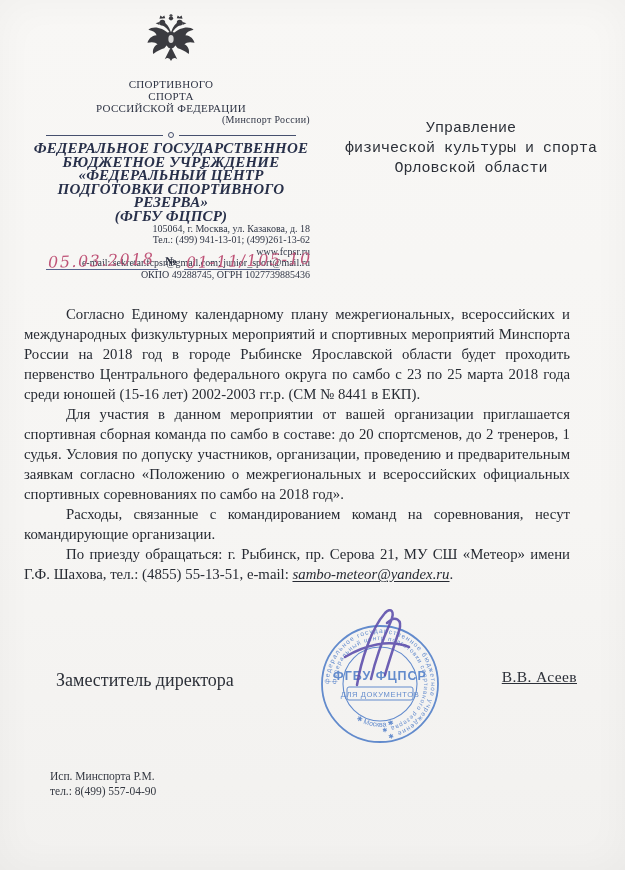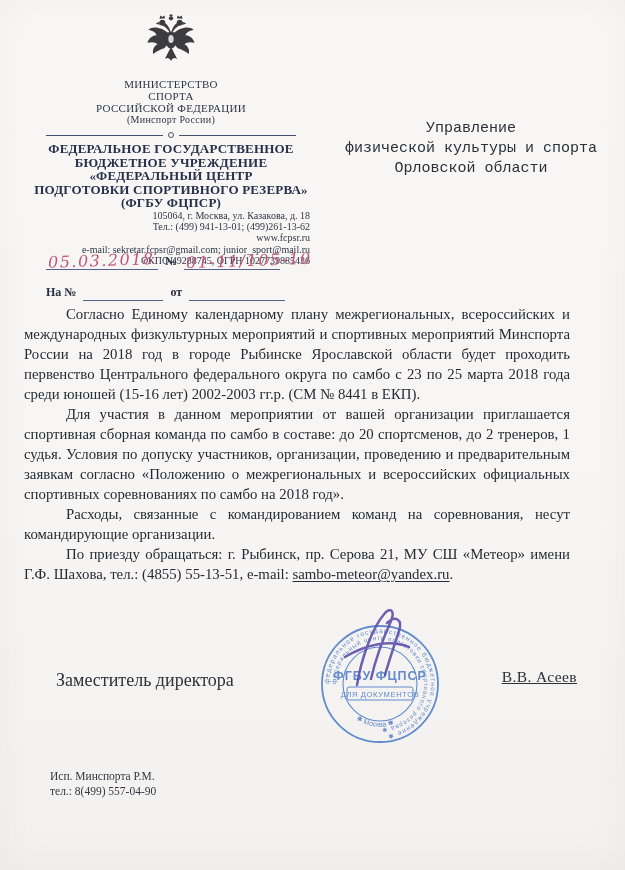--- a/index.html
+++ b/index.html
@@ -7,25 +7,25 @@
     position:relative; width:625px; height:870px; margin:0 auto;
     background:linear-gradient(180deg,#f8f7f5 0%,#f6f5f3 60%,#f2f1ef 100%);
     font-family:"Liberation Serif","DejaVu Serif",serif;
     color:#2c3038; overflow:hidden;
     box-shadow:inset 0 0 40px rgba(0,0,0,0.035);
   }
   
   .col-left { position:absolute; left:32px; top:14px; width:278px; text-align:center; }
   .emblem { height:62px; display:flex; justify-content:center; align-items:flex-start; }
   .ministry { margin-top:2px; font-size:11px; line-height:12px; color:#2f3545; letter-spacing:.3px; }
-  .ministry .small { font-size:10px; }
+  .ministry .small { font-size:10px;text-align:right; }
   .divider { display:flex; align-items:center; gap:5px; margin:6px 14px 4px; }
   .dline { flex:1; height:1px; background:#46506e; }
   .ddot  { width:4px; height:4px; border:1px solid #46506e; border-radius:50%; flex:0 0 auto; }
-  .orgname { font-weight:bold; font-size:13px; line-height:13.5px; color:#28304a; letter-spacing:.2px; }
+  .orgname { font-weight:bold; font-size:15px; line-height:13.5px; color:#28304a; letter-spacing:.2px;font-style:italic; }
   .orgaddr { margin-top:0; font-size:10px; line-height:11.4px; color:#2f3545;text-align:right; }
   
   .refrow { position:absolute; display:flex; align-items:flex-end; font-weight:bold; font-size:12px; color:#2b3040; }
   .refrow1 { left:46px; top:250px; }
   .refrow2 { left:46px; top:281px; }
   .uline { display:inline-block; border-bottom:1.2px solid #55628e; height:19px; position:relative; }
   .u-date { width:112px; }
   .u-num  { width:96px; }
   .u-na   { width:80px; }
   .u-ot   { width:96px; }
@@ -35,21 +35,21 @@
     font-family:"DejaVu Serif",serif; font-style:italic; font-weight:normal;
     font-size:16px; letter-spacing:1.5px; color:#bf5478; transform:rotate(-2deg);
   }
   
   .recipient { position:absolute; left:340px; top:119px; width:262px; text-align:center;
                font-size:15px; line-height:20px; color:#2c3038;font-family:Liberation Mono, monospace; }
   
   .body { position:absolute; left:24px; top:304px; width:546px; font-size:14.8px;
           line-height:20px; text-align:justify; color:#272b33; }
   .body p { margin:0; text-indent:42px; }
-  .email { text-decoration:underline; text-underline-offset:2px; }
+  .email { text-decoration:underline; text-underline-offset:2px;font-style:italic; }
   
   .sig-title { position:absolute; left:56px; top:670px; font-size:18px; color:#2c3038; }
   .sig-name  { position:absolute; right:48px; top:668px; font-size:15.5px; letter-spacing:.4px; color:#2c3038;text-decoration:underline; }
   .stamp    { position:absolute; left:315px; top:619px; opacity:.88; }
   .scribble { position:absolute; left:331px; top:605px; opacity:.9; }
   .stamp text { font-family:"Liberation Sans","DejaVu Sans",sans-serif; }
   
   .footer { position:absolute; left:50px; top:769px; font-size:11.5px; line-height:14.5px; color:#343841; }
 </style>
 </head>
@@ -74,21 +74,21 @@
           <path d="M60,68 L73,94 Q64,88 60,98 Q56,88 47,94 Z"></path>
           <circle cx="60" cy="9" r="4.5"></circle>
           <rect x="58.8" y="0" width="2.4" height="6"></rect>
           <rect x="56.5" y="1.8" width="7" height="2"></rect>
         </g>
         <ellipse cx="60" cy="52" rx="5.5" ry="8.5" fill="#f6f5f3" opacity="0.85"></ellipse>
       </svg>
     </div>
 
     <div class="ministry">
-      <div>МИНИСТЕРСТВО</div>
+      <div>СПОРТИВНОГО</div>
       <div>СПОРТА</div>
       <div>РОССИЙСКОЙ ФЕДЕРАЦИИ</div>
       <div class="small">(Минспорт России)</div>
     </div>
 
     <div class="divider">
       <span class="dline"></span>
       <span class="ddot"></span>
       <span class="dline"></span>
     </div>
@@ -113,26 +113,20 @@
   <div class="refrow refrow1">
     <span class="uline u-date">
       <span class="hw">05.03.2018</span>
     </span>
     <span class="nolabel">№</span>
     <span class="uline u-num">
       <span class="hw">01-11/105-10</span>
     </span>
   </div>
 
-  <div class="refrow refrow2">
-    <span class="nalabel" style="margin-left:0">На №</span>
-    <span class="uline u-na"></span>
-    <span class="otlabel">от</span>
-    <span class="uline u-ot"></span>
-  </div>
 
   <div class="recipient">
     <div>Управление</div>
     <div>физической культуры и спорта</div>
     <div>Орловской области</div>
   </div>
 
   <main class="body">
     <p>Согласно Единому календарному плану межрегиональных, всероссийских и международных физкультурных мероприятий и спортивных мероприятий Минспорта России на 2018 год в городе Рыбинске Ярославской области будет проходить первенство Центрального федерального округа по самбо с 23 по 25 марта 2018 года среди юношей (15-16 лет) 2002-2003 гг.р. (СМ № 8441 в ЕКП).</p>
     <p>Для участия в данном мероприятии от вашей организации приглашается спортивная сборная команда по самбо в составе: до 20 спортсменов, до 2 тренеров, 1 судья. Условия по допуску участников, организации, проведению и предварительным заявкам согласно «Положению о межрегиональных и всероссийских официальных спортивных соревнованиях по самбо на 2018 год».</p>

